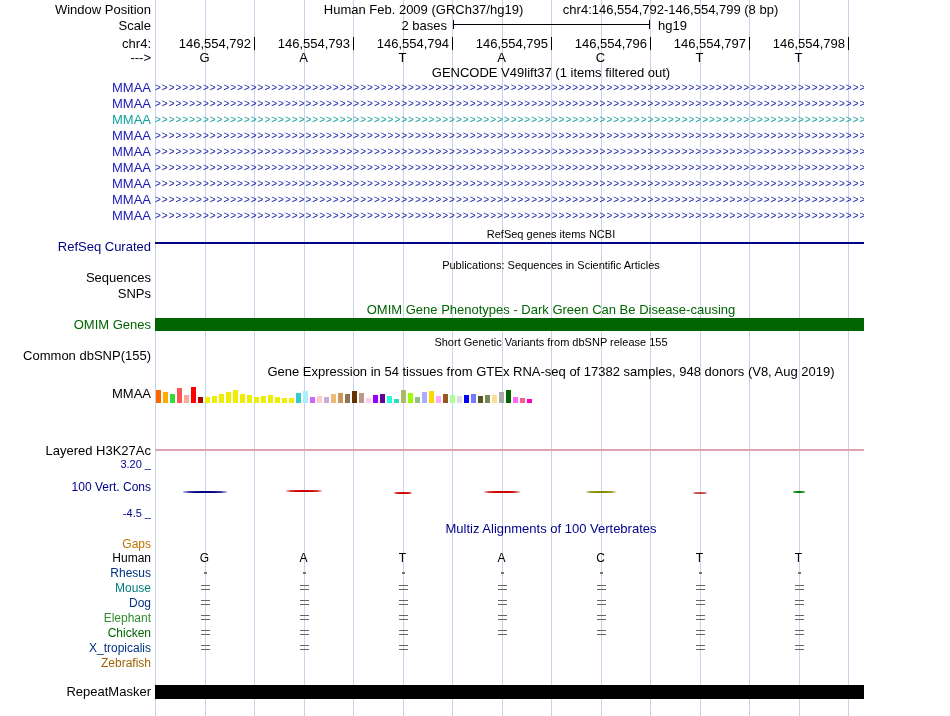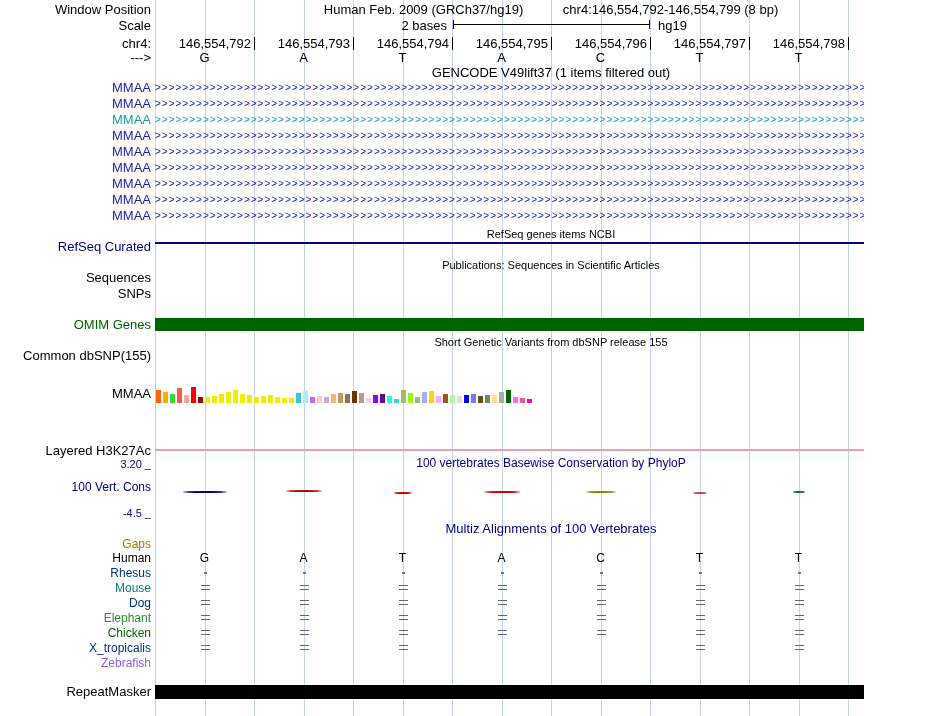--- a/index.html
+++ b/index.html
@@ -48,33 +48,34 @@
   <div class="center-label" style="top:66px">GENCODE V49lift37 (1 items filtered out)</div>
 
   <div class="center-label small" style="top:227px">RefSeq genes items NCBI</div>
   <div class="hbar" style="top:242px;height:2px;background:#000080"></div>
   <div class="row-label" style="top:240px;color:#000080">RefSeq Curated</div>
 
   <div class="center-label small" style="top:258px">Publications: Sequences in Scientific Articles</div>
   <div class="row-label" style="top:271px">Sequences</div>
   <div class="row-label" style="top:287px">SNPs</div>
 
+  <div class="center-label" style="top:303px;color:#006400">OMIM Gene Phenotypes - Dark Green Can Be Disease-causing</div>
   <div class="hbar" style="top:318px;height:13px;background:#006400"></div>
   <div class="row-label" style="top:318px;color:#006400">OMIM Genes</div>
 
   <div class="center-label small" style="top:335px">Short Genetic Variants from dbSNP release 155</div>
   <div class="row-label" style="top:349px">Common dbSNP(155)</div>
 
+  <div class="center-label" style="top:365px">Gene Expression in 54 tissues from GTEx RNA-seq of 17382 samples, 948 donors (V8, Aug 2019)</div>
   <div class="row-label" style="top:387px">MMAA</div>
 
   <div class="row-label" style="top:444px">Layered H3K27Ac</div>
   <div class="hbar" style="top:449px;height:2px;background:#e2a2b2"></div>
 
   <div class="row-label small" style="top:457px;color:#00008b">3.20 _</div>
-  <div class="center-label f12" style="top:456px;color:#00008b">100 vertebrates Basewise Conservation by PhyloP</div>
   <div class="row-label f12" style="top:480px;color:#00008b">100 Vert. Cons</div>
   <div class="row-label small" style="top:506px;color:#00008b">-4.5 _</div>
 
   <div class="center-label" style="top:522px;color:#00008b">Multiz Alignments of 100 Vertebrates</div>
   <div class="row-label f12" style="top:537px;color:#bf7500">Gaps</div>
   <div class="row-label f12" style="top:551px">Human</div>
 
   <div class="hbar" style="top:685px;height:14px;background:#000"></div>
   <div class="row-label" style="top:685px">RepeatMasker</div>
 
@@ -248,14 +249,14 @@
     <div class="eq-mark" style="left: 497.5px; top: 630px;"></div>
     <div class="eq-mark" style="left: 596.5px; top: 630px;"></div>
     <div class="eq-mark" style="left: 695.5px; top: 630px;"></div>
     <div class="eq-mark" style="left: 794.5px; top: 630px;"></div>
     <div class="row-label f12" style="top: 641px; color: rgb(0, 51, 128);">X_tropicalis</div>
     <div class="eq-mark" style="left: 200.5px; top: 645px;"></div>
     <div class="eq-mark" style="left: 299.5px; top: 645px;"></div>
     <div class="eq-mark" style="left: 398.5px; top: 645px;"></div>
     <div class="eq-mark" style="left: 695.5px; top: 645px;"></div>
     <div class="eq-mark" style="left: 794.5px; top: 645px;"></div>
-    <div class="row-label f12" style="top: 656px; color: #8b5cf6; text-align: right;">Zebrafish</div>
+    <div class="row-label f12" style="top: 656px; color: #a16207; text-align: right;">Zebrafish</div>
   </div>
 
 </body></html>

